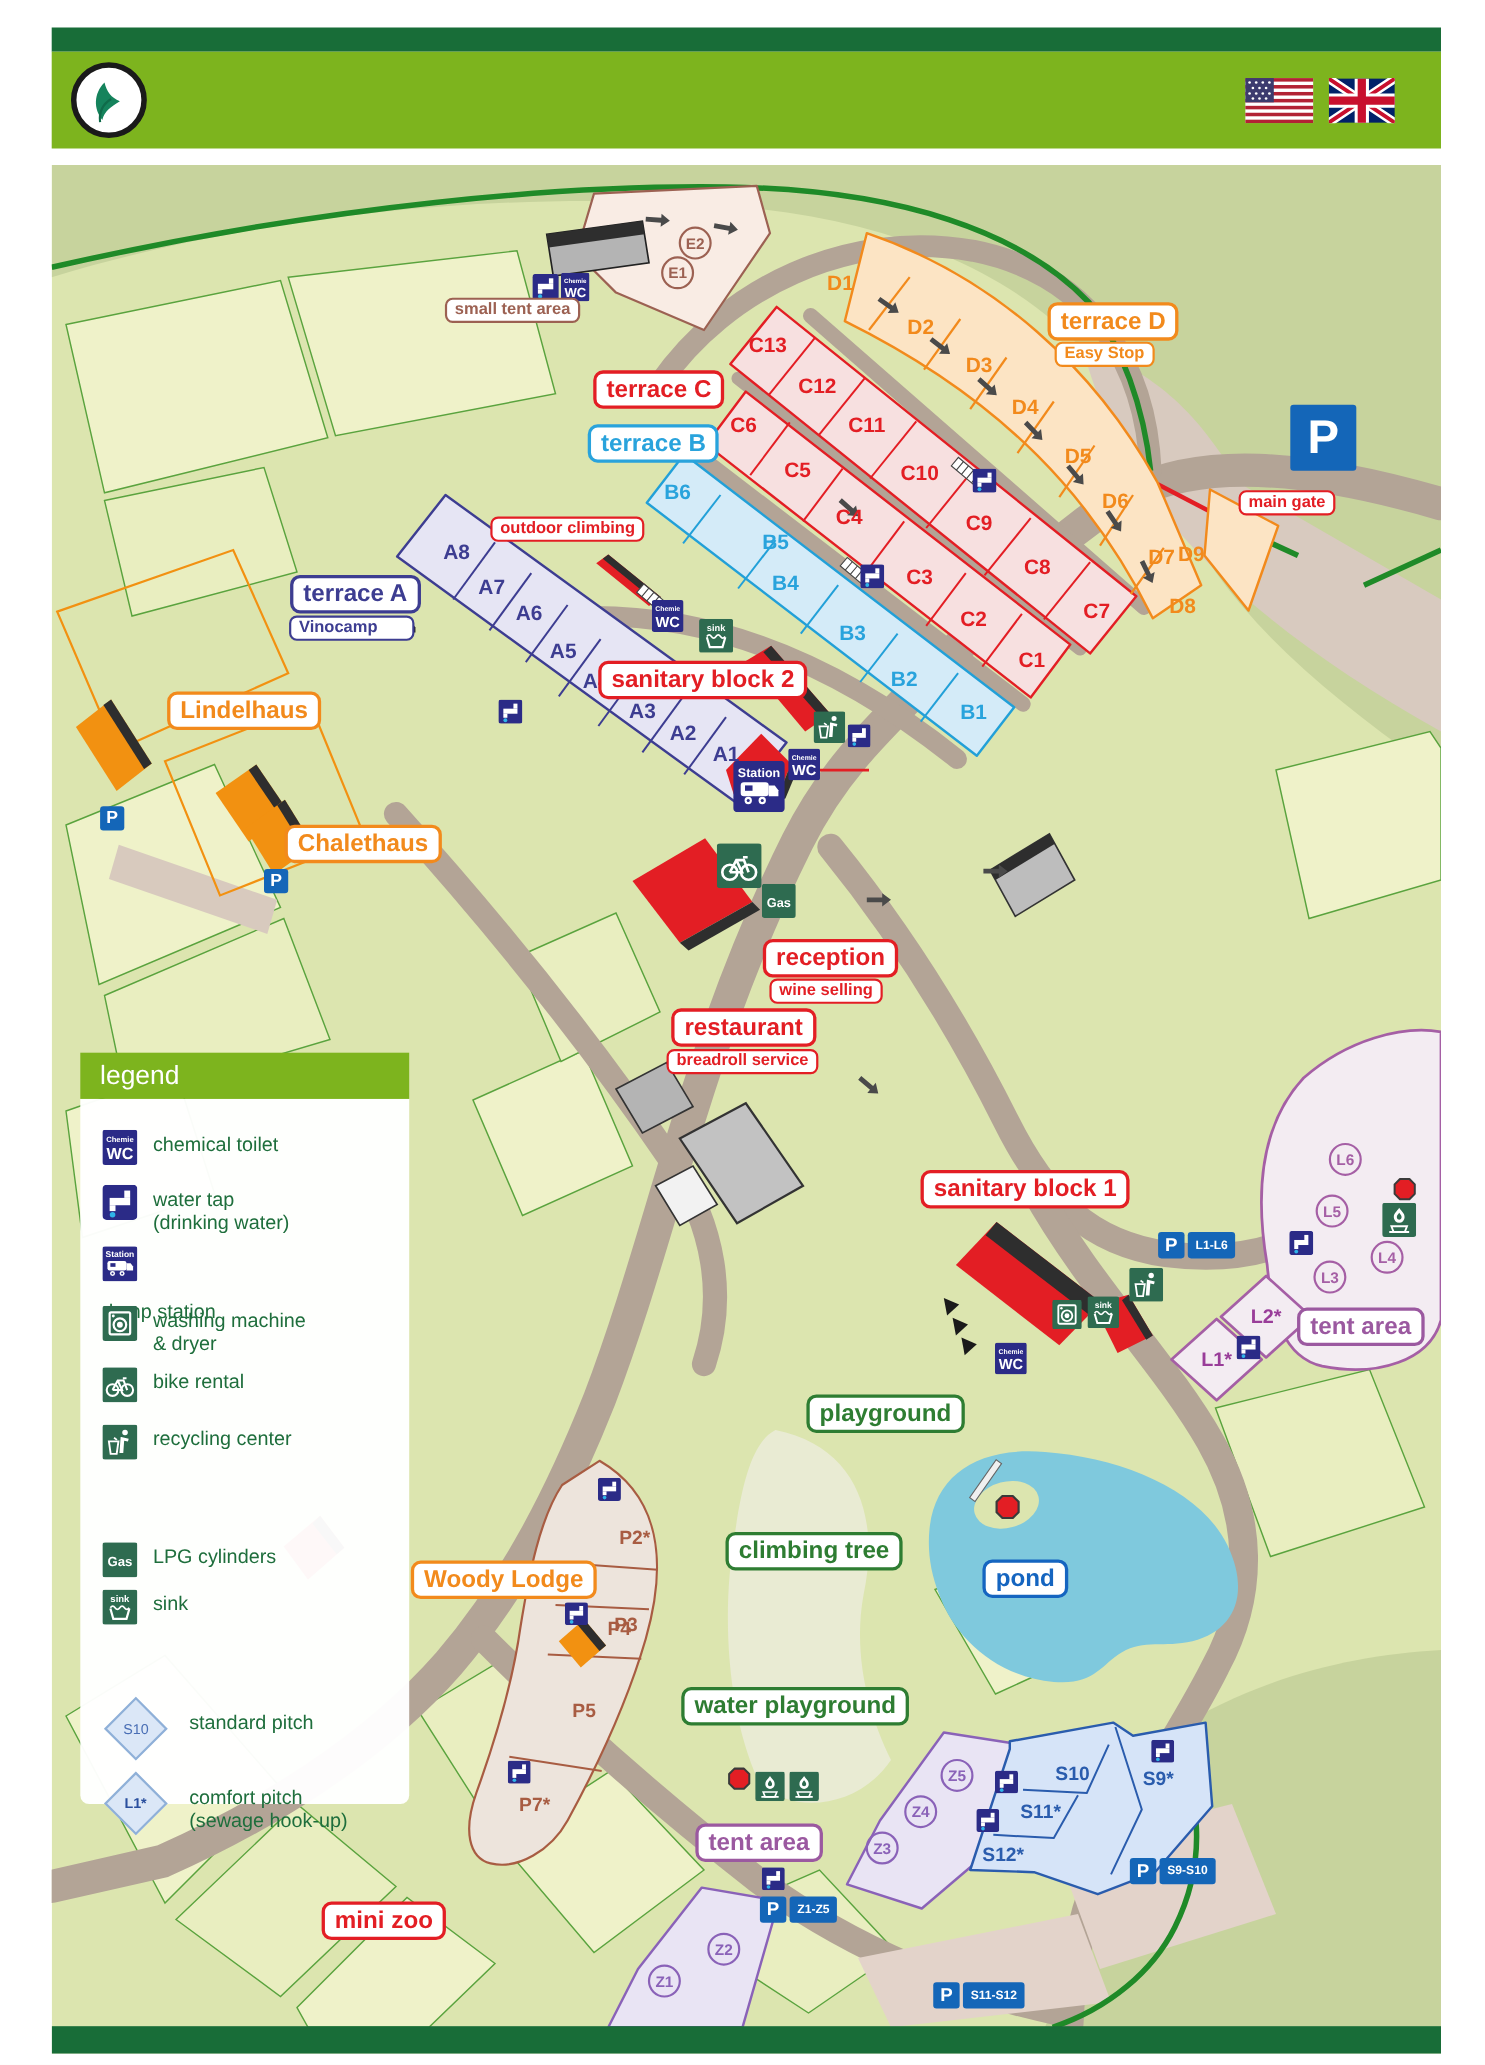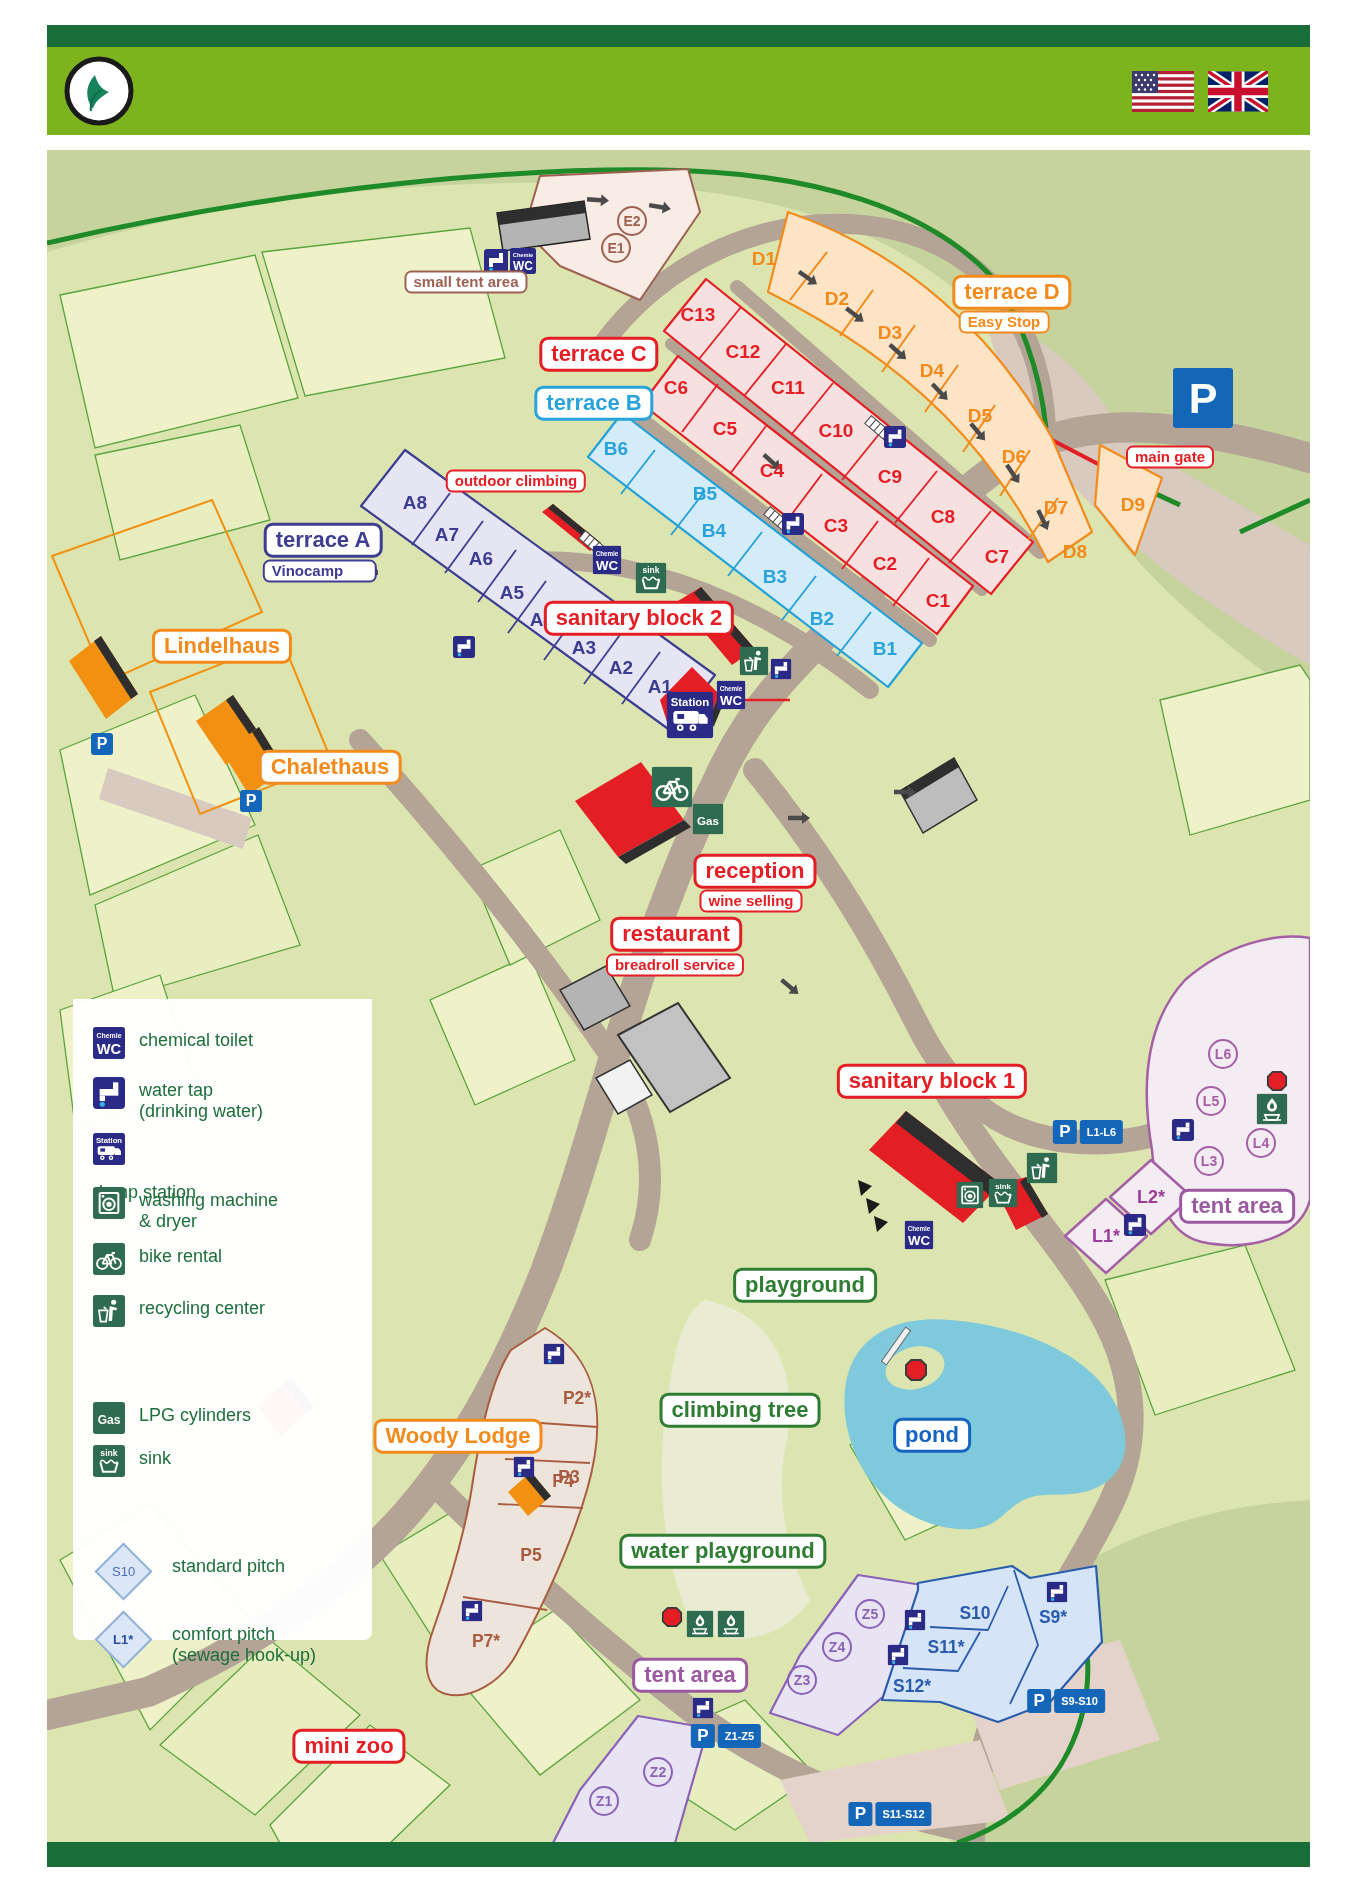--- a/index.html
+++ b/index.html
@@ -383,20 +383,23 @@
         <path d="M0,0 L60,40 M60,0 L0,40" stroke="#fff" stroke-width="8"></path>
         <path d="M0,0 L60,40 M60,0 L0,40" stroke="#C8102E" stroke-width="3.5"></path>
         <path d="M30,0 V40 M0,20 H60" stroke="#fff" stroke-width="13"></path>
         <path d="M30,0 V40 M0,20 H60" stroke="#C8102E" stroke-width="7.5"></path>
       </svg>
     </span>
   </div>
 </div>
 
 <div id="legend" class="abs">
+  <div class="bar">
+        <span>legend</span>
+      </div>
   <div class="body" id="legend-body">
         <div class="lrow" style="top: 28px;">
           <div class="ic"><svg width="32" height="32" viewBox="0 0 24 24">
               <use href="#i-wc"></use>
             </svg></div>
           <div class="txt">chemical toilet</div>
         </div>
         <div class="lrow" style="top: 78px;">
           <div class="ic"><svg width="32" height="32" viewBox="0 0 24 24">
               <use href="#i-tap"></use>
@@ -508,21 +511,21 @@
       <div class="plabel g-c" style="left: 885px; top: 564px;">C2</div>
       <div class="plabel g-c" style="left: 938px; top: 601px;">C1</div>
       <div class="plabel g-d" style="left: 764px; top: 259px;">D1</div>
       <div class="plabel g-d" style="left: 837px; top: 299px;">D2</div>
       <div class="plabel g-d" style="left: 890px; top: 333px;">D3</div>
       <div class="plabel g-d" style="left: 932px; top: 371px;">D4</div>
       <div class="plabel g-d" style="left: 980px; top: 416px;">D5</div>
       <div class="plabel g-d" style="left: 1014px; top: 457px;">D6</div>
       <div class="plabel g-d" style="left: 1056px; top: 508px;">D7</div>
       <div class="plabel g-d" style="left: 1075px; top: 552px;">D8</div>
-      <div class="plabel g-d" style="left: 1133px; top: 505px; text-align: right;">D9</div>
+      <div class="plabel g-d" style="left: 1083px; top: 505px; text-align: right;">D9</div>
       <div class="plabel g-e circ" style="left: 604px; top: 248px; margin-left: 12px;">E1</div>
       <div class="plabel g-e circ" style="left: 632px; top: 221px;">E2</div>
       <div class="plabel g-p bd" style="left: 577px; top: 1398px;">P2*</div>
       <div class="plabel g-p" style="left: 569px; top: 1477px; text-align: center;">P3</div>
       <div class="plabel g-p" style="left: 563px; top: 1481px;">P4</div>
       <div class="plabel g-p" style="left: 531px; top: 1555px;">P5</div>
       <div class="plabel g-p bd" style="left: 486px; top: 1641px;">P7*</div>
       <div class="plabel g-lb bd" style="left: 1106px; top: 1236px;">L1*</div>
       <div class="plabel g-lb bd" style="left: 1151px; top: 1197px;">L2*</div>
       <div class="plabel g-l circ" style="left: 1209px; top: 1161px;">L3</div>

